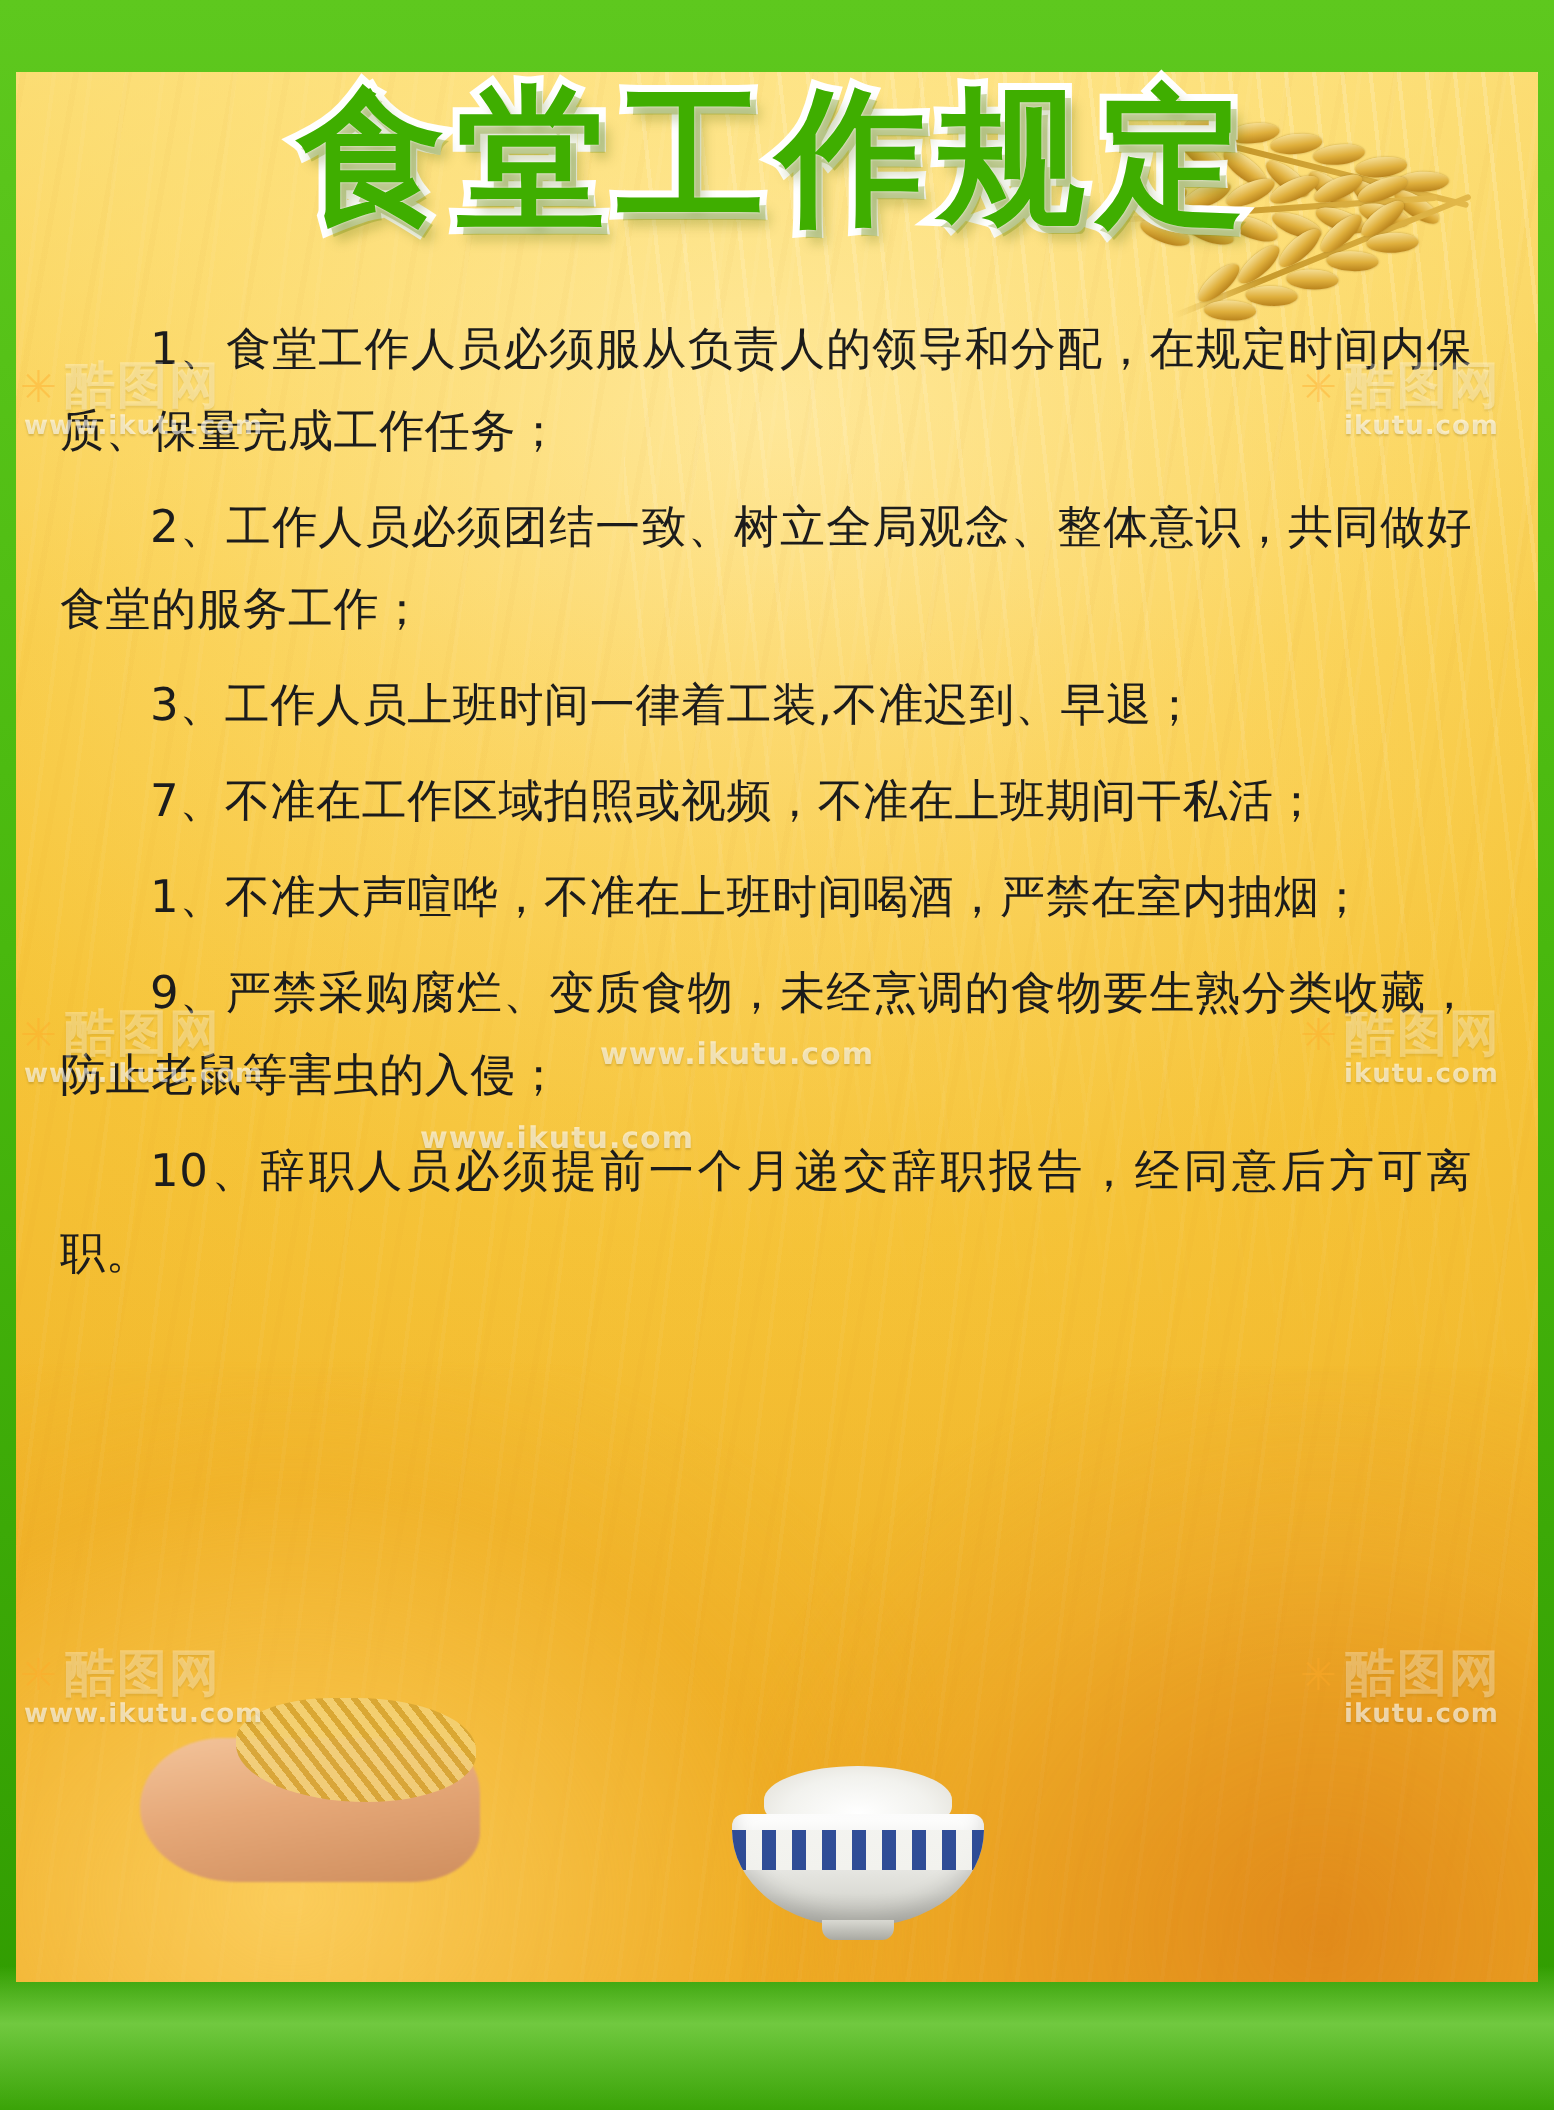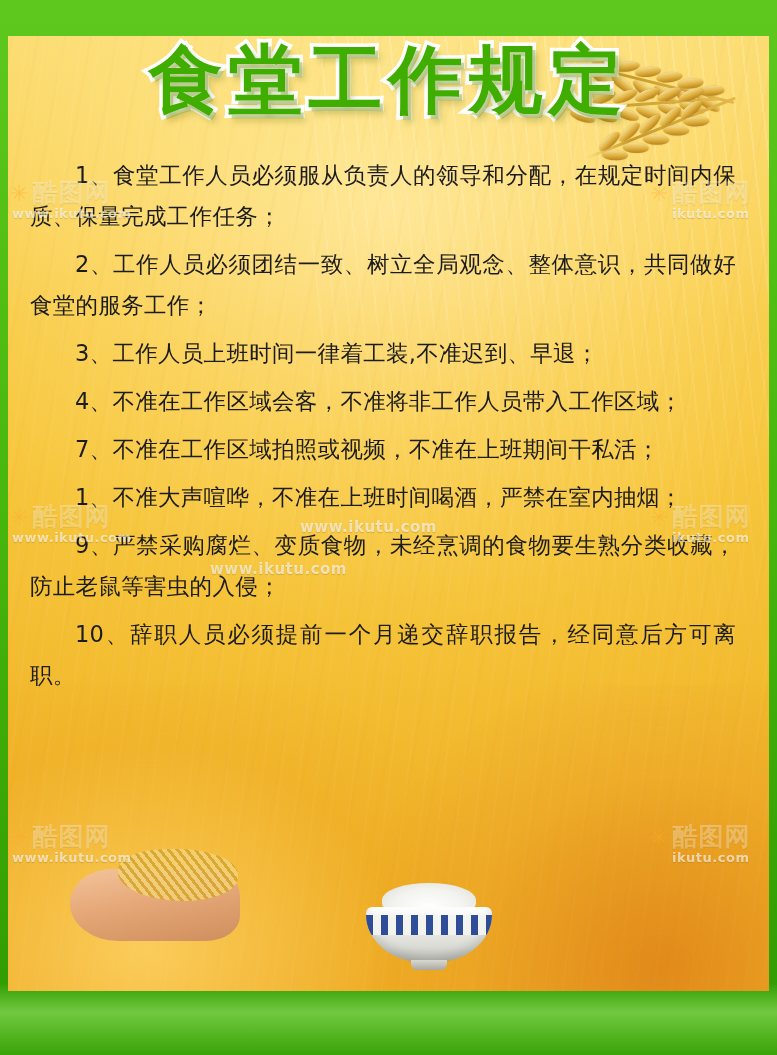--- a/index.html
+++ b/index.html
@@ -359,21 +359,20 @@
   </div>
 
   <div class="title-wrap">
     <div class="title">食堂工作规定</div>
   </div>
 
   <div class="content">
     <p class="rule">1、食堂工作人员必须服从负责人的领导和分配，在规定时间内保质、保量完成工作任务；</p>
     <p class="rule">2、工作人员必须团结一致、树立全局观念、整体意识，共同做好食堂的服务工作；</p>
     <p class="rule">3、工作人员上班时间一律着工装,不准迟到、早退；</p>
-    <p class="rule">4、不准在工作区域会客，不准将非工作人员带入工作区域；</p>
     <p class="rule">7、不准在工作区域拍照或视频，不准在上班期间干私活；</p>
     <p class="rule">1、不准大声喧哗，不准在上班时间喝酒，严禁在室内抽烟；</p>
     <p class="rule">9、严禁采购腐烂、变质食物，未经烹调的食物要生熟分类收藏，防止老鼠等害虫的入侵；</p>
     <p class="rule">10、辞职人员必须提前一个月递交辞职报告，经同意后方可离职。</p>
   </div>
 
   <div class="wm-box" style="left:10px; top:176px;">
     <span class="wm-mark">✳</span><span class="wm wm-big" style="position:static;">酷图网</span>
   </div>
   <div class="wm wm-url" style="left:12px; top:206px;">www.ikutu.com</div>

